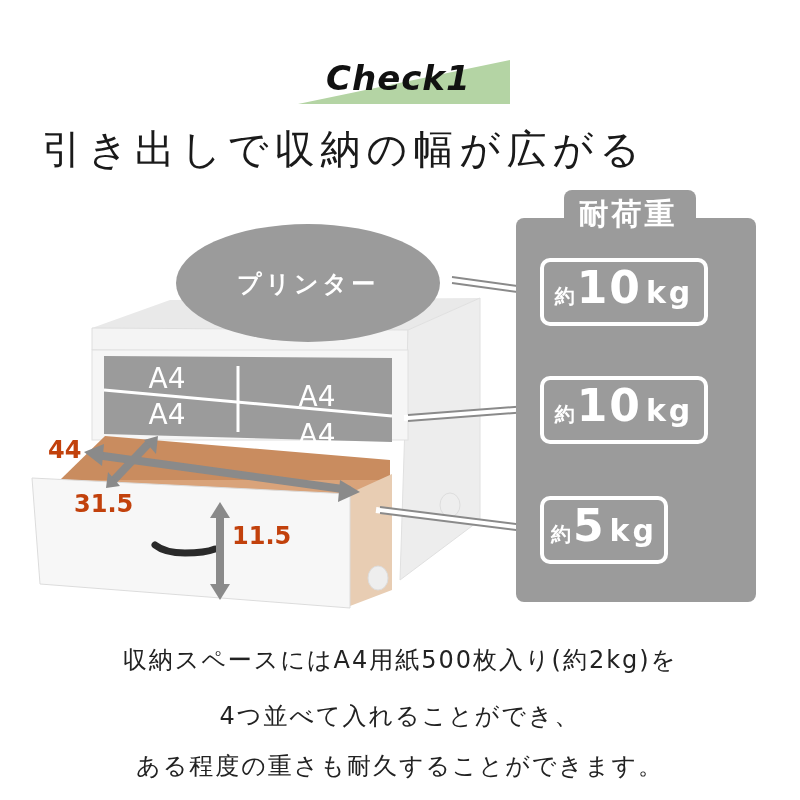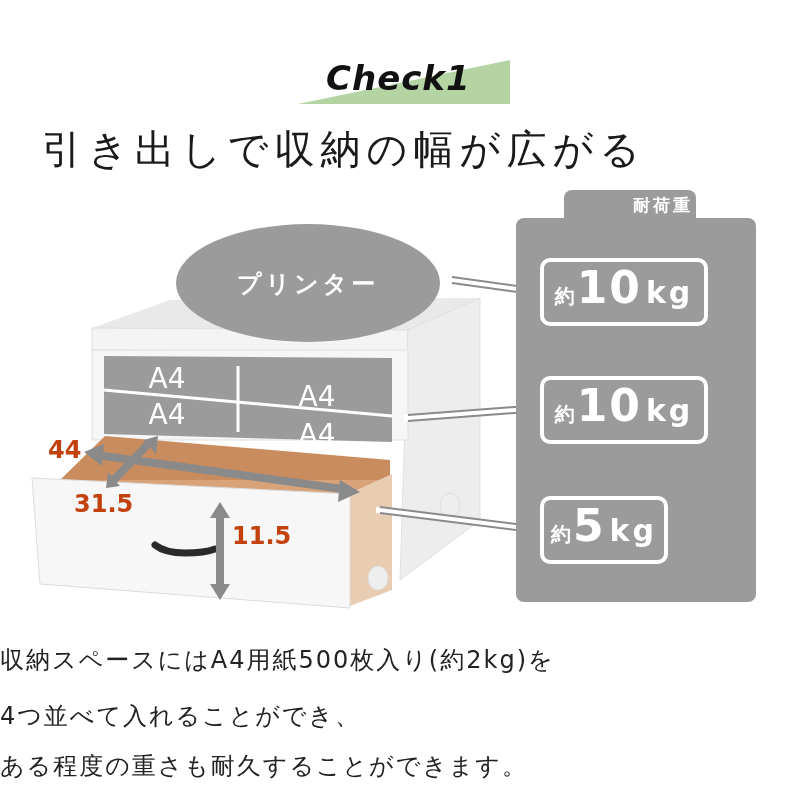--- a/index.html
+++ b/index.html
@@ -12,43 +12,43 @@
     .check-tri { left: 0; top: 0; width: 212px; height: 48px; }
     .check-label { left: 28px; top: 2px; font-family: "DejaVu Sans", sans-serif; font-size: 34px; font-weight: 600;
       color: #111; letter-spacing: 1px; font-style: italic; }
 
     .headline { left: 0; top: 122px; width: 688px; text-align: center; font-size: 40px; letter-spacing: 6px;
       color: #1a1a1a; font-weight: 300; }
 
     
     .load-panel { left: 516px; top: 218px; width: 240px; height: 384px; background: #9b9b9b; border-radius: 8px; }
     .load-tab { left: 564px; top: 190px; width: 132px; height: 40px; background: #9b9b9b; border-radius: 8px 8px 0 0; }
-    .load-title { left: 564px; top: 194px; width: 128px; text-align: center; color: #fff; font-size: 17px;
-      font-weight: 700; letter-spacing: 3px; margin-left: 35px; }
+    .load-title { left: 564px; top: 194px; width: 128px; text-align: center; color: #fff; font-size: 30px;
+      font-weight: 700; letter-spacing: 3px; }
     .weight-box { left: 540px; width: 168px; height: 68px; border: 4px solid #fff; border-radius: 10px;
       box-sizing: border-box; color: #fff; display: flex; align-items: baseline; justify-content: center; }
     .weight-box .pre { font-size: 20px; font-weight: 700; margin-right: 2px; }
     .weight-box .num { font-size: 44px; font-weight: 600; letter-spacing: 2px; }
     .weight-box .unit { font-size: 30px; font-weight: 700; letter-spacing: 3px; margin-left: 4px; }
     .wb1 { top: 258px; }
     .wb2 { top: 376px; }
     .wb3 { top: 496px; width: 128px; }
 
     
     .printer { left: 176px; top: 224px; width: 264px; height: 118px; background: #9b9b9b; border-radius: 50%; }
     .printer-label { left: 176px; top: 268px; width: 264px; text-align: center; color: #fff; font-size: 24px;
       font-weight: 700; letter-spacing: 4px; }
 
     
     .a4 { color: #fff; font-size: 28px; text-align: center; width: 130px; }
 
     
     .dim { color: #c2410c; font-size: 24px; font-weight: 600; }
 
-    .body-text { left: 0; width: 800px; text-align: left; font-size: 24px; color: #222; letter-spacing: 2px; }
+    .body-text { left: 0; width: 800px; text-align: center; font-size: 24px; color: #222; letter-spacing: 2px; }
   </style>
 </head>
 <body>
 
 <div class="abs check-wrap">
   <svg class="abs check-tri" viewBox="0 0 212 48">
     <polygon points="0,48 212,48 212,4" fill="#b4d4a4"></polygon>
   </svg>
   <span class="abs check-label">Check1</span>
 </div>

